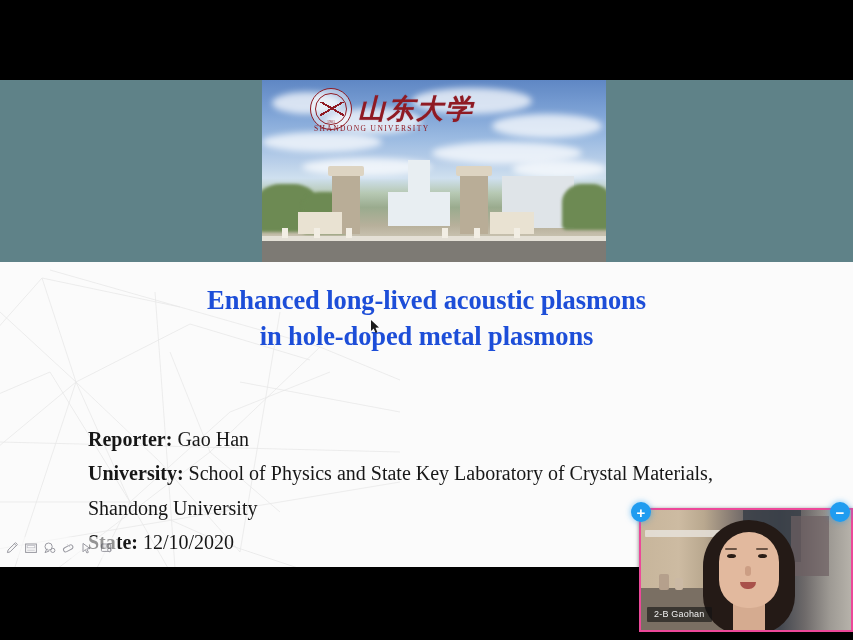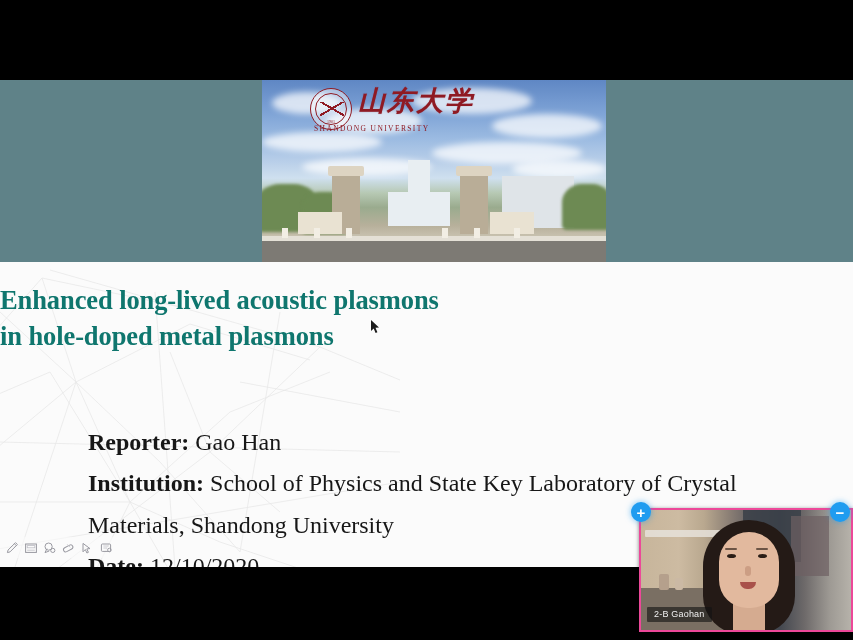--- a/index.html
+++ b/index.html
@@ -95,20 +95,21 @@
     height: 5px;
     background: #e4e0d6;
   }
 
   
   .logo-wrap {
     position: absolute;
     left: 48px;
     top: 8px;
     display: flex;
+    align-items: center;
     gap: 6px;
   }
   .logo-seal {
     width: 42px;
     height: 42px;
     border-radius: 50%;
     border: 1.6px solid #8f1a23;
     background: rgba(255,255,255,0.45);
     position: relative;
     box-sizing: border-box;
@@ -179,24 +180,25 @@
     height: 330px;
     opacity: 0.5;
     pointer-events: none;
   }
 
   .slide-title {
     position: absolute;
     left: 0;
     right: 0;
     top: 20px;
+    text-align: center;
     font-family: "Liberation Serif", serif;
     font-weight: bold;
     font-size: 26.5px;
-    color: #0f766e;
+    color: #1d4ed8;
     line-height: 1.36;
     letter-spacing: -0.1px;
   }
   .slide-authors {
     position: absolute;
     left: 0;
     right: 0;
     top: 103px;
     text-align: center;
     font-family: "Liberation Serif", serif;
@@ -204,21 +206,21 @@
     font-size: 13.5px;
     color: #2a2a2a;
     letter-spacing: 0.1px;
   }
 
   .slide-meta {
     position: absolute;
     left: 88px;
     top: 160px;
     font-family: "Liberation Serif", serif;
-    font-size: 24px;
+    font-size: 20px;
     color: #171717;
     line-height: 1.72;
     max-width: 700px;
   }
   .slide-meta .lbl {
     font-weight: bold;
   }
 
   
   .cursor-arrow {
@@ -516,25 +518,25 @@
         <div>in hole-doped metal plasmons</div>
       </div>
 
 
       <div class="slide-meta">
         <div>
           <span class="lbl">Reporter:</span>
           <span>Gao Han</span>
         </div>
         <div>
-          <span class="lbl">Institution:</span>
+          <span class="lbl">University:</span>
           <span>School of Physics and State Key Laboratory of Crystal Materials, Shandong University</span>
         </div>
         <div>
-          <span class="lbl">Date:</span>
+          <span class="lbl">State:</span>
           <span>12/10/2020</span>
         </div>
       </div>
     </div>
   </div>
 
   <svg class="cursor-arrow" viewBox="0 0 10 14">
     <polygon points="0,0 0,11 2.7,8.4 4.6,13 6.4,12.2 4.5,7.8 8,7.6" fill="#1b1b1b"></polygon>
   </svg>
 

